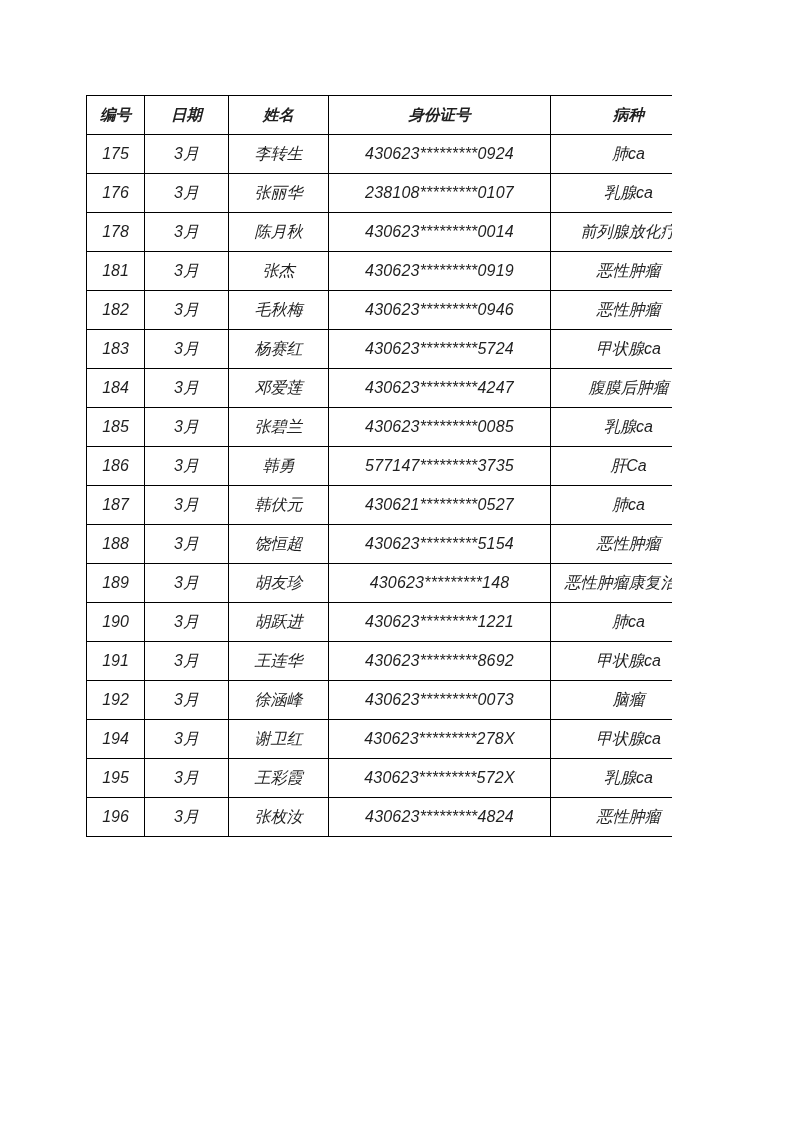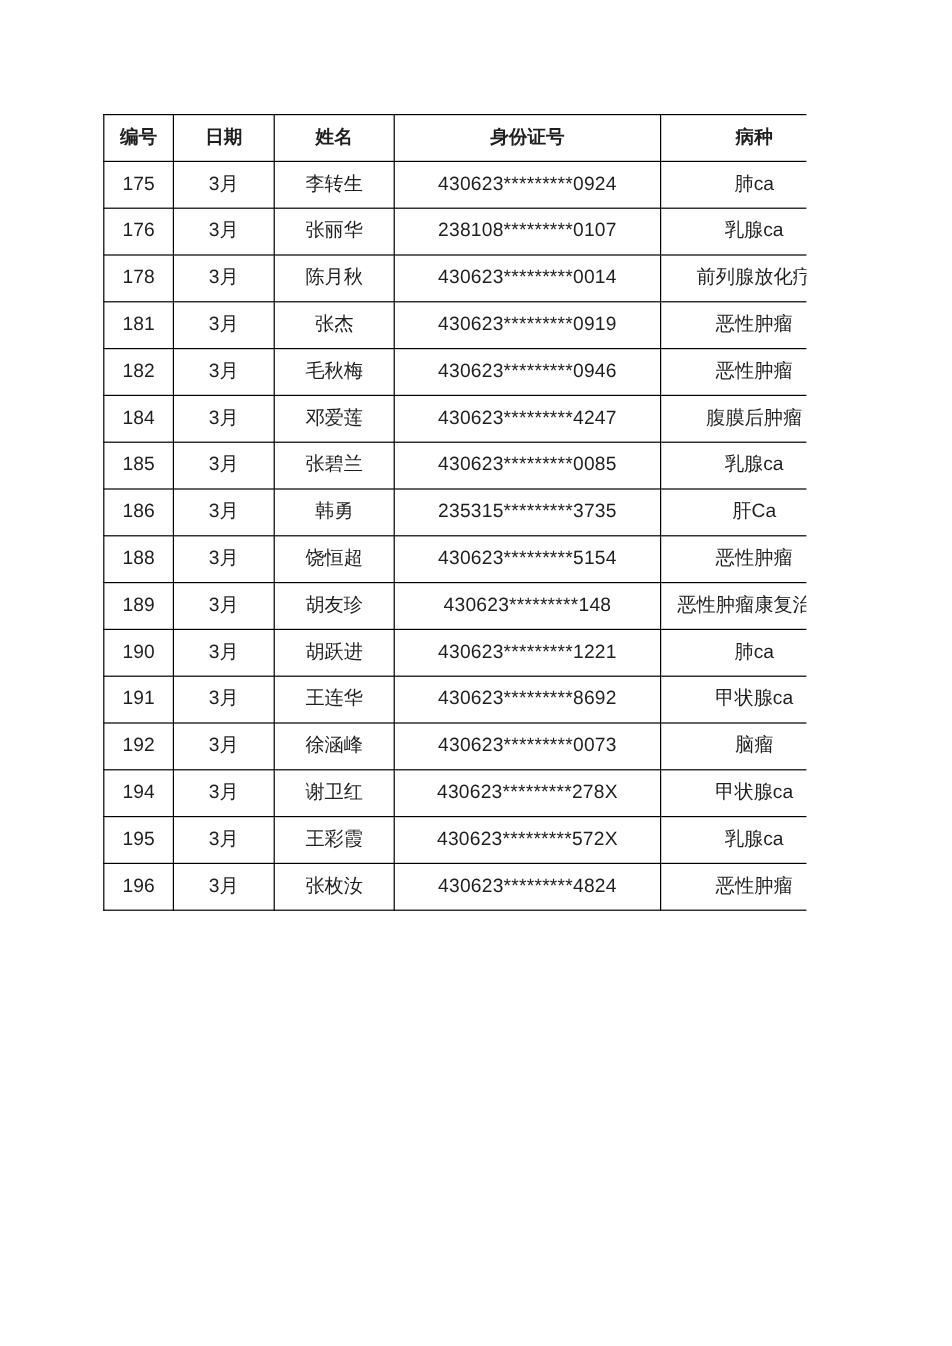--- a/index.html
+++ b/index.html
@@ -7,20 +7,21 @@
     padding: 0;
     background: #ffffff;
     font-family: "Liberation Sans", "DejaVu Sans", sans-serif;
   }
   .page {
     position: relative;
     width: 672px;
     height: 1122px;
     background: #ffffff;
     overflow: hidden;
+    font-style: italic;
   }
   table.records {
     position: absolute;
     left: 86px;
     top: 95px;
     width: 620px;
     border-collapse: collapse;
     table-layout: fixed;
     color: #1f1f1f;
   }
@@ -105,39 +106,53 @@
         <td class="c-disease">恶性肿瘤</td>
       </tr>
         <tr>
         <td class="c-num">182</td>
         <td class="c-date">3月</td>
         <td class="c-name">毛秋梅</td>
         <td class="c-idnum">430623*********0946</td>
         <td class="c-disease">恶性肿瘤</td>
       </tr>
         <tr>
+        <td class="c-num">183</td>
+        <td class="c-date">3月</td>
+        <td class="c-name">杨赛红</td>
+        <td class="c-idnum">430623*********5724</td>
+        <td class="c-disease">甲状腺ca</td>
+      </tr>
+        <tr>
         <td class="c-num">184</td>
         <td class="c-date">3月</td>
         <td class="c-name">邓爱莲</td>
         <td class="c-idnum">430623*********4247</td>
         <td class="c-disease">腹膜后肿瘤</td>
       </tr>
         <tr>
         <td class="c-num">185</td>
         <td class="c-date">3月</td>
         <td class="c-name">张碧兰</td>
         <td class="c-idnum">430623*********0085</td>
         <td class="c-disease">乳腺ca</td>
       </tr>
         <tr>
         <td class="c-num">186</td>
         <td class="c-date">3月</td>
         <td class="c-name">韩勇</td>
-        <td class="c-idnum">235315*********3735</td>
+        <td class="c-idnum">577147*********3735</td>
         <td class="c-disease">肝Ca</td>
+      </tr>
+        <tr>
+        <td class="c-num">187</td>
+        <td class="c-date">3月</td>
+        <td class="c-name">韩伏元</td>
+        <td class="c-idnum">430621*********0527</td>
+        <td class="c-disease">肺ca</td>
       </tr>
         <tr>
         <td class="c-num">188</td>
         <td class="c-date">3月</td>
         <td class="c-name">饶恒超</td>
         <td class="c-idnum">430623*********5154</td>
         <td class="c-disease">恶性肿瘤</td>
       </tr>
         <tr>
         <td class="c-num">189</td>

